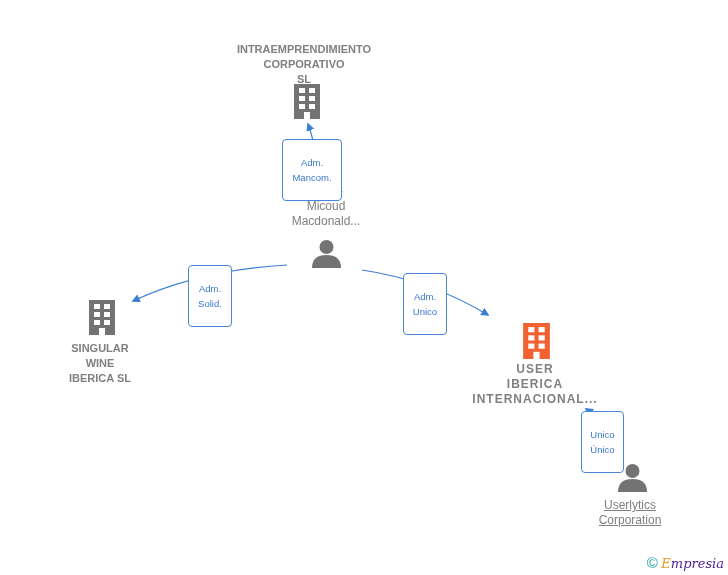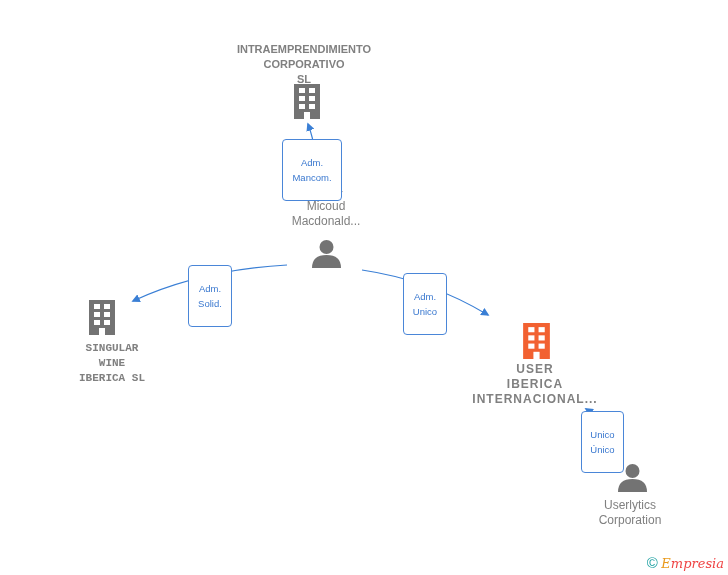--- a/index.html
+++ b/index.html
@@ -10,21 +10,21 @@
                 font-size:12px; line-height:15px; white-space:pre-line; }
   .node-label.company { font-weight:bold; font-size:11px; }
   .node-label.main { font-weight:bold; font-size:12px; letter-spacing:1px; }
   .icon { position:absolute; }
   .edge-label { position:absolute; background:#fff; border:1px solid #4a86d8;
                 border-radius:4px; color:#3a78cf; font-size:9.5px; line-height:15px;
                 text-align:center; padding:15px 4px; white-space:pre-line; }
   .footer { position:absolute; right:4px; bottom:4px; font-size:13px; }
   .footer .copy { color:#1a9fa0; font-size:15px; }
   .footer .brand { color:#e99a1c; font-style:italic; font-family:"DejaVu Serif", serif; }
-  .footer .brand-rest { color:#ef4444; font-style:italic; font-family:"DejaVu Serif", serif; }
+  .footer .brand-rest { color:#4c1d95; font-style:italic; font-family:"DejaVu Serif", serif; }
 </style>
 </head>
 <body>
 
 <svg class="edges" width="728" height="575">
   <defs>
     <marker id="arrow" viewBox="0 0 10 10" refX="8" refY="5" markerWidth="7" markerHeight="7" orient="auto-start-reverse">
       <path d="M0,0 L10,5 L0,10 z" fill="#3a7fd5"></path>
     </marker>
   </defs>
@@ -63,21 +63,21 @@
   <g fill="#fff">
     <rect x="8" y="4" width="6" height="5"></rect>
       <rect x="18" y="4" width="6" height="5"></rect>
     <rect x="8" y="12" width="6" height="5"></rect>
       <rect x="18" y="12" width="6" height="5"></rect>
     <rect x="8" y="20" width="6" height="5"></rect>
       <rect x="18" y="20" width="6" height="5"></rect>
     <rect x="13" y="28" width="6" height="7"></rect>
   </g>
 </svg>
-<div class="node-label company" style="left:52px; top:341px; width:120px;font-family:Liberation Mono, monospace;">SINGULAR
+<div class="node-label company" style="left:40px; top:341px; width:120px;">SINGULAR
 WINE
 IBERICA  SL</div>
 
 <svg class="icon" style="left:520px; top:323px;" width="33" height="36" viewBox="0 0 32 35">
   <rect x="3" y="0" width="26" height="35" fill="#f26131"></rect>
   <g fill="#fff">
     <rect x="8" y="4" width="6" height="5"></rect>
       <rect x="18" y="4" width="6" height="5"></rect>
     <rect x="8" y="12" width="6" height="5"></rect>
       <rect x="18" y="12" width="6" height="5"></rect>
@@ -87,21 +87,21 @@
   </g>
 </svg>
 <div class="node-label main" style="left:455px; top:362px; width:160px;">USER
 IBERICA
 INTERNACIONAL...</div>
 
 <svg class="icon" style="left:618px; top:463px;" width="29" height="29" viewBox="0 0 29 29">
   <circle cx="14.5" cy="8" r="7" fill="#737373"></circle>
   <path d="M0,29 Q0,16 14.5,16 Q29,16 29,29 z" fill="#737373"></path>
 </svg>
-<div class="node-label" style="left:580px; top:498px; width:100px;">Userlytics
+<div class="node-label" style="left:580px; top:498px; width:100px;text-decoration:underline;">Userlytics
 Corporation</div>
 
 <div class="edge-label" style="left:282px; top:139px; width:50px;">Adm.
 Mancom.</div>
 <div class="edge-label" style="left:188px; top:265px; width:34px;">Adm.
 Solid.</div>
 <div class="edge-label" style="left:403px; top:273px; width:34px;">Adm.
 Unico</div>
 <div class="edge-label" style="left:581px; top:411px; width:33px;">Unico
 Único</div>

